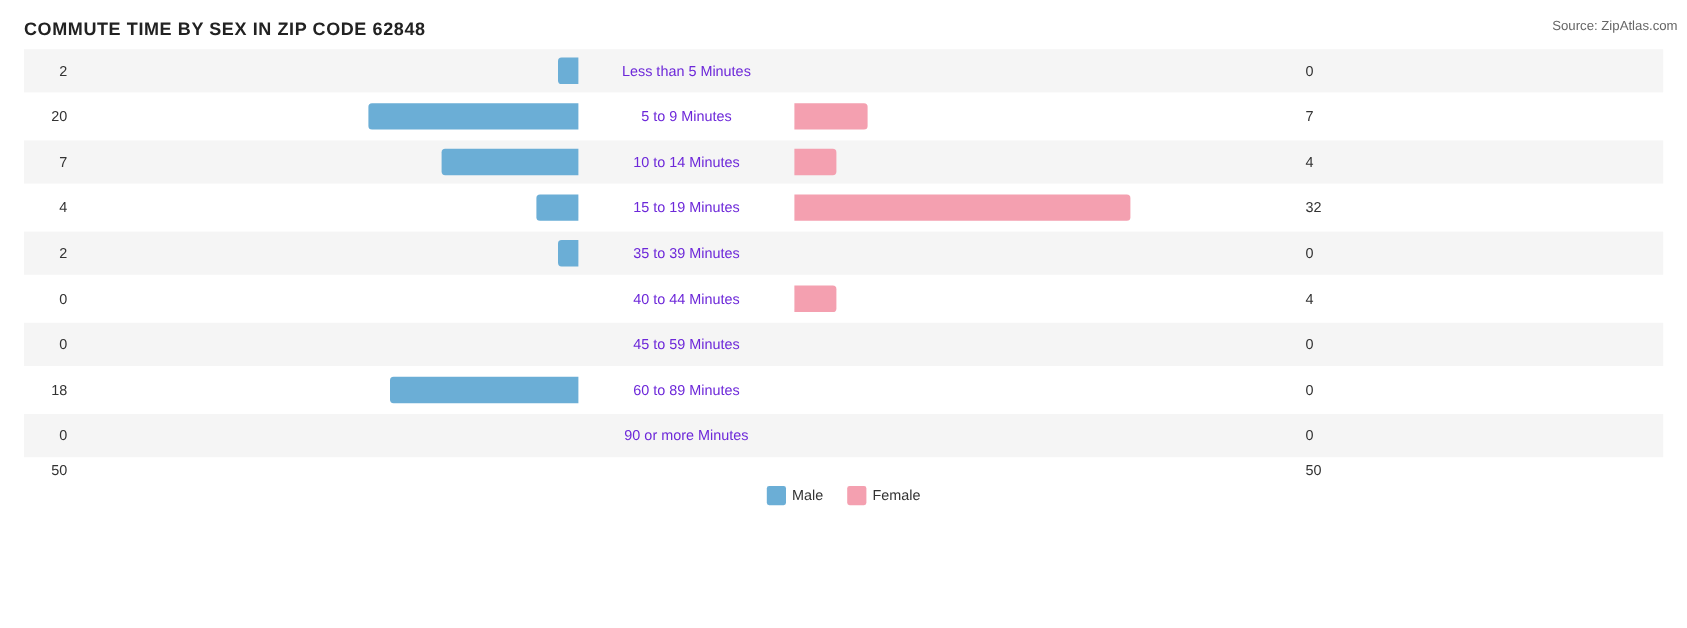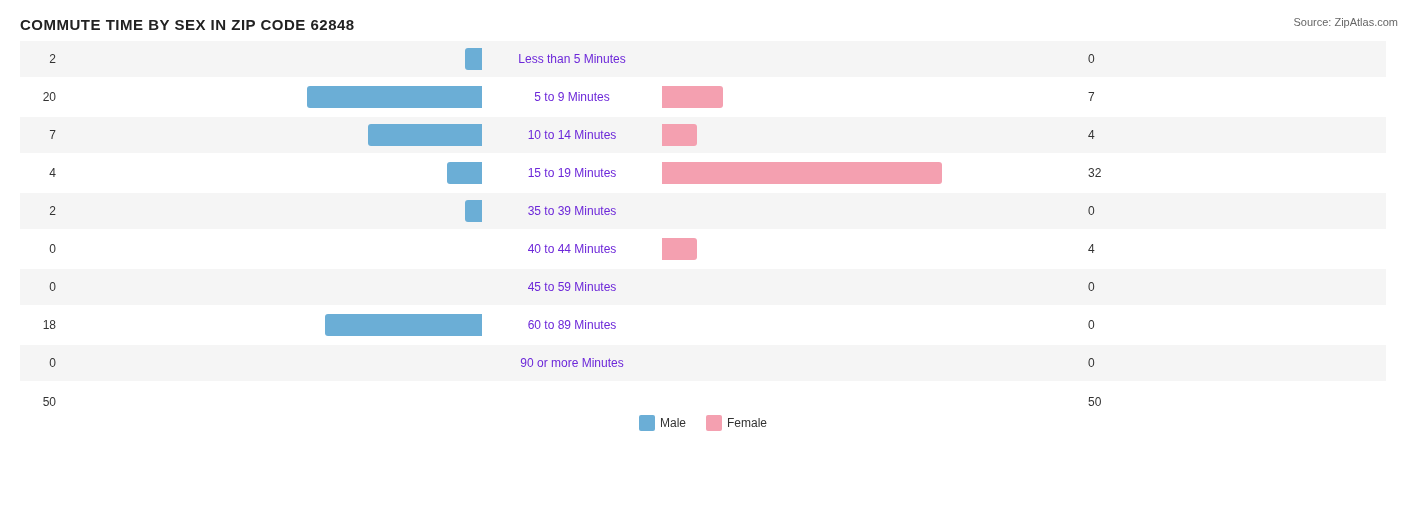--- a/index.html
+++ b/index.html
@@ -94,21 +94,21 @@
       width: 42px;
       text-align: left;
       font-size: 12px;
       color: #333;
       padding-left: 6px;
       flex-shrink: 0;
     }
     .axis-row {
       display: flex;
       align-items: center;
-      margin-top: 14px;
+      margin-top: 4px;
     }
     .axis-left {
       width: 42px;
       text-align: right;
       font-size: 12px;
       color: #333;
       padding-right: 6px;
     }
     .axis-spacer {
       width: 420px;

